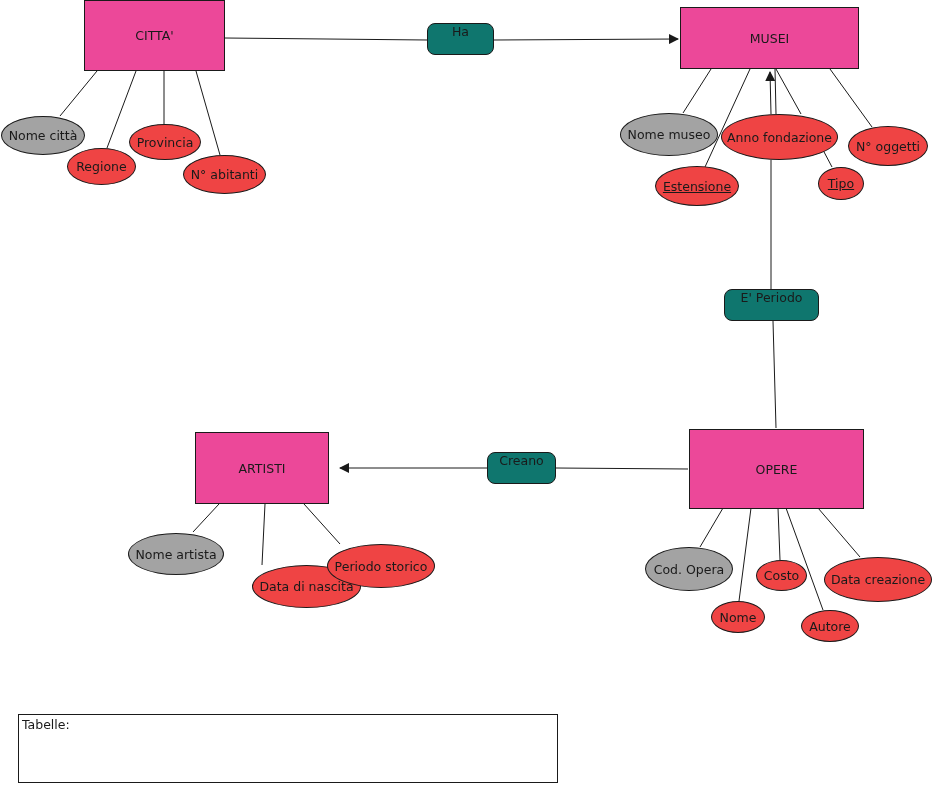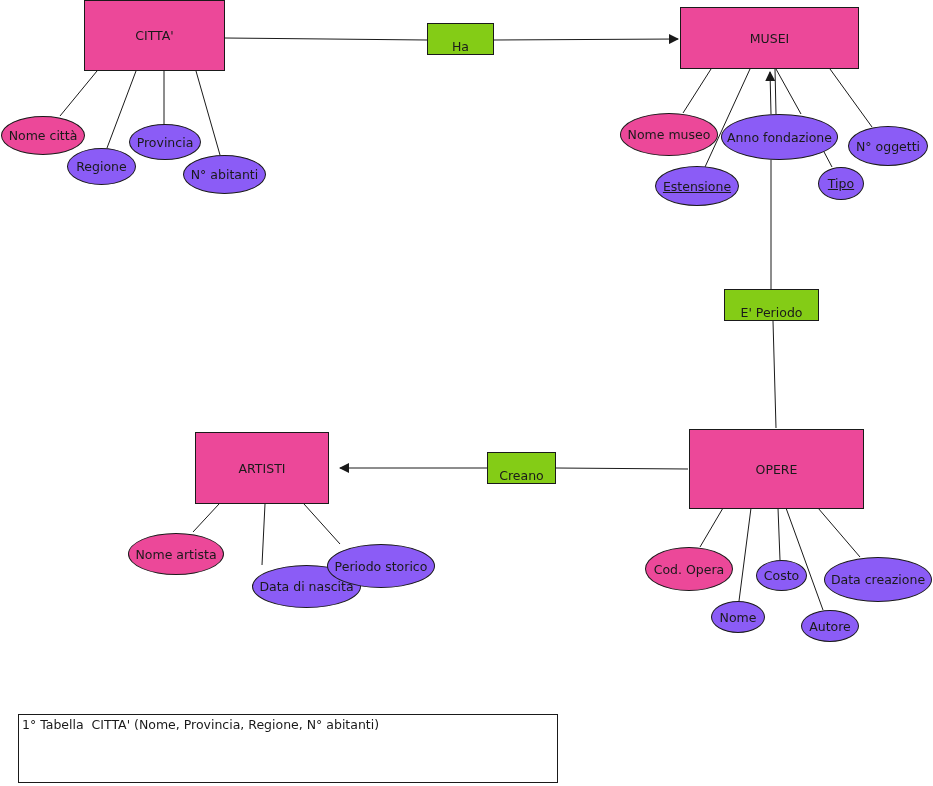--- a/index.html
+++ b/index.html
@@ -1,25 +1,25 @@
 <!DOCTYPE html>
 <html><head>
 <meta charset="utf-8">
 <style>
   html, body { margin: 0; padding: 0; background: #ffffff; }
   body { width: 933px; height: 786px; position: relative; overflow: hidden;
          font-family: "DejaVu Sans", sans-serif; font-size: 12.5px; color: #1a1a1a; }
   svg.links { position: absolute; left: 0; top: 0; width: 933px; height: 786px; }
   .entity { position: absolute; background: #ec4899; border: 1px solid #1a1a1a;
             display: flex; align-items: center; justify-content: center; box-sizing: border-box; }
-  .rel { position: absolute; background: #84cc16; border: 1px solid #1a1a1a; border-radius: 0;
-         display: flex; align-items: flex-end; justify-content: center; box-sizing: border-box; }
-  .attr { position: absolute; background: #8b5cf6; border: 1px solid #1a1a1a; border-radius: 50%;
+  .rel { position: absolute; background: #0f766e; border: 1px solid #1a1a1a; border-radius: 8px;
+         display: flex; align-items: flex-start; justify-content: center; box-sizing: border-box; }
+  .attr { position: absolute; background: #ef4444; border: 1px solid #1a1a1a; border-radius: 50%;
           display: flex; align-items: center; justify-content: center; box-sizing: border-box; white-space: nowrap; }
-  .attr.key { background: #ec4899; }
+  .attr.key { background: #a3a3a3; }
   .notes { position: absolute; left: 18px; top: 714px; width: 540px; height: 69px;
            border: 1px solid #1a1a1a; box-sizing: border-box; padding: 2px 3px; line-height: 16px; font-size: 12.5px; }
   .notes div { white-space: pre; }
 </style>
 </head>
 <body>
 
 <svg class="links" viewBox="0 0 933 786">
   <defs>
     <marker id="arrow" markerWidth="10" markerHeight="10" refX="9" refY="5" orient="auto" markerUnits="userSpaceOnUse">
@@ -134,14 +134,14 @@
   <span>Costo</span>
 </div>
 <div class="attr" style="left:801px;top:610px;width:58px;height:32px;">
   <span>Autore</span>
 </div>
 <div class="attr" style="left:824px;top:557px;width:108px;height:45px;">
   <span>Data creazione</span>
 </div>
 
 <div class="notes">
-  <div>1° Tabella  CITTA' (Nome, Provincia, Regione, N° abitanti)</div>
+  <div>Tabelle:</div>
 </div>
 
 </body></html>

